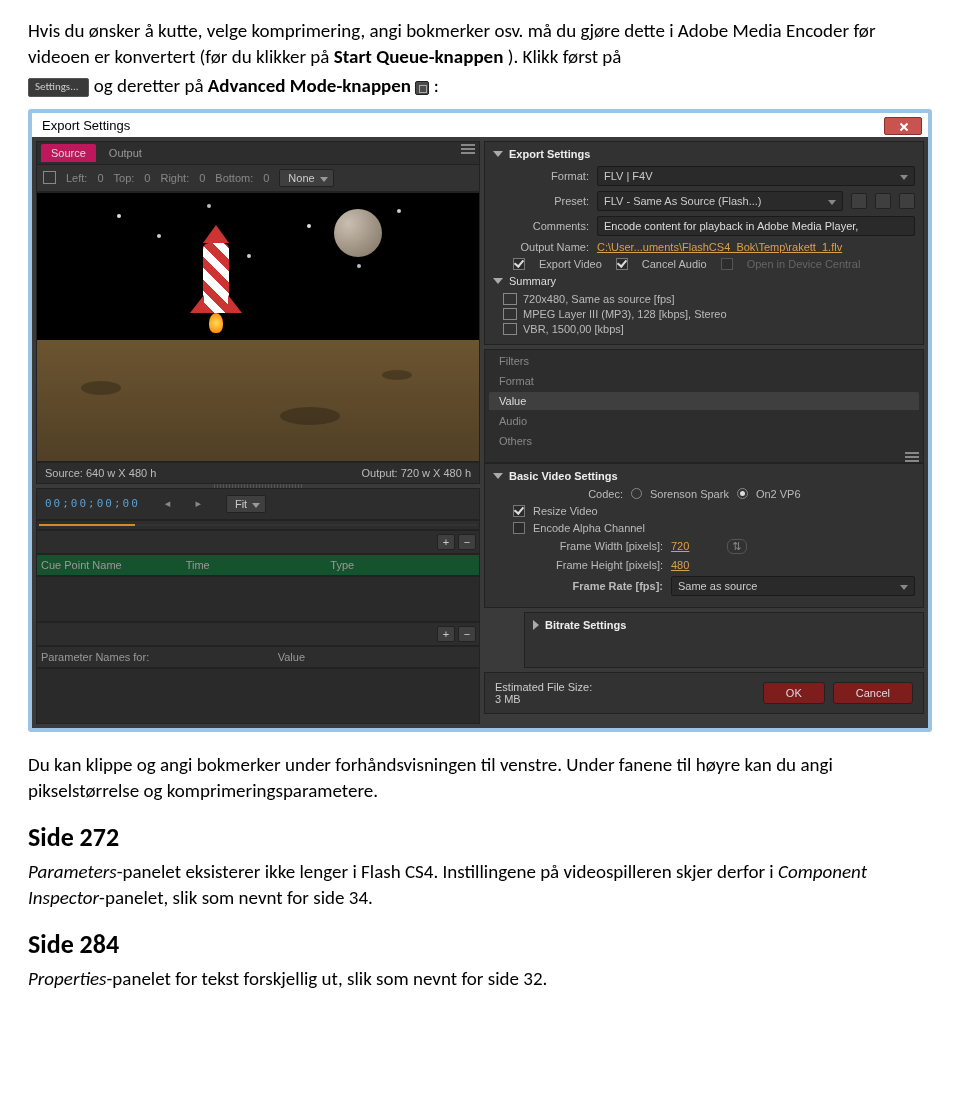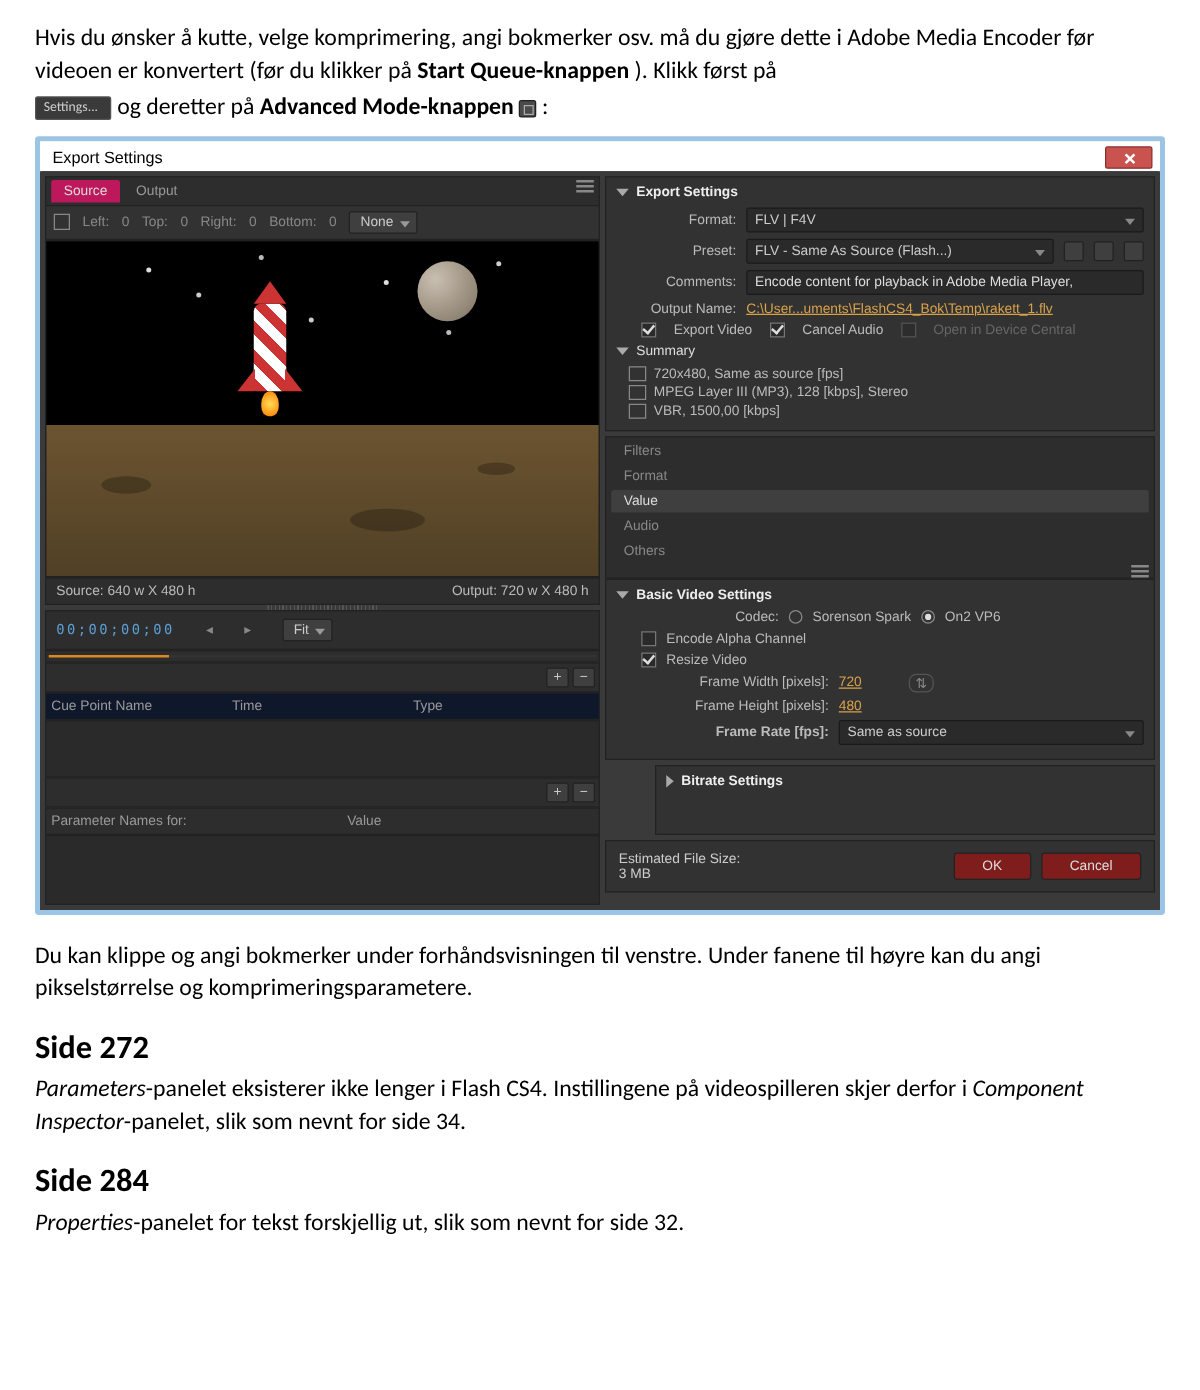--- a/index.html
+++ b/index.html
@@ -120,21 +120,21 @@
 
   .dim-bar { background:#2d2d2d;border:1px solid #222;padding:4px 8px;display:flex;justify-content:space-between;color:#bbb;}
   .timecode-row{background:#2d2d2d;border:1px solid #222;padding:6px 8px;display:flex;align-items:center;gap:25px;}
   .tc-val{color:#5a9fd4;font-family:monospace;letter-spacing:2px;}
   .fit-dd{background:#3f3f3f;border:1px solid #222;padding:2px 18px 2px 8px;border-radius:2px;color:#ccc;position:relative;}
   .fit-dd::after{content:"";position:absolute;right:5px;top:7px;border-left:4px solid transparent;border-right:4px solid transparent;border-top:5px solid #999;}
   .timeline{height:10px;background:#2d2d2d;border:1px solid #222;position:relative;}
   .timeline::before{content:"";position:absolute;left:2px;right:2px;top:3px;height:2px;background:linear-gradient(90deg,#d88a1f 0 22%,#333 22% 100%);}
   .mini-btns{background:#2d2d2d;border:1px solid #222;padding:3px;display:flex;gap:3px;justify-content:flex-end;}
   .mini-btn{width:18px;height:16px;background:#3f3f3f;border:1px solid #222;border-radius:2px;color:#ccc;text-align:center;line-height:14px;font-size:11px;}
-  .list-head{background:#0f172a;border:1px solid #222;padding:4px;display:flex;color:#999;}
+  .list-head{background:#14532d;border:1px solid #222;padding:4px;display:flex;color:#999;}
   .list-head span{flex:1;}
   .list-body{background:#2a2a2a;border:1px solid #222;height:46px;}
   .param-row{background:#2d2d2d;border:1px solid #222;padding:4px;display:flex;color:#999;}
   .param-row span:first-child{flex:1.2;}
   .param-row span:last-child{flex:1;}
 
   .panel{background:#323232;border:1px solid #222;margin-bottom:4px;padding:6px 8px;}
   .panel-h{color:#ddd;margin-bottom:6px;display:flex;align-items:center;gap:6px;}
   .tri{width:0;height:0;border-top:5px solid transparent;border-bottom:5px solid transparent;border-left:6px solid #aaa;}
   .tri.down{border-left:5px solid transparent;border-right:5px solid transparent;border-top:6px solid #aaa;border-bottom:none;}
@@ -323,26 +323,26 @@
           <span class="bold" style="color:#eee;">Basic Video Settings</span>
           </div>
         <div class="form-row">
           <span class="lbl" style="width:130px;">Codec:</span>
           <span class="radio"></span>
           <span>Sorenson Spark</span>
           <span class="radio on"></span>
           <span>On2 VP6</span>
         </div>
         <div class="form-row" style="padding-left:20px;gap:8px;">
+          <span class="chk on"></span>
+          <span>Resize Video</span>
+        </div>
+        <div class="form-row" style="padding-left:20px;gap:8px;">
           <span class="chk"></span>
           <span>Encode Alpha Channel</span>
-        </div>
-        <div class="form-row" style="padding-left:20px;gap:8px;">
-          <span class="chk on"></span>
-          <span>Resize Video</span>
         </div>
         <div class="form-row">
           <span class="lbl" style="width:170px;">Frame Width [pixels]:</span>
           <span class="link-txt">720</span>
           <span style="margin-left:30px;color:#888;border:1px solid #555;padding:0 4px;border-radius:6px;">⇅</span>
         </div>
         <div class="form-row">
           <span class="lbl" style="width:170px;">Frame Height [pixels]:</span>
           <span class="link-txt">480</span>
         </div>

